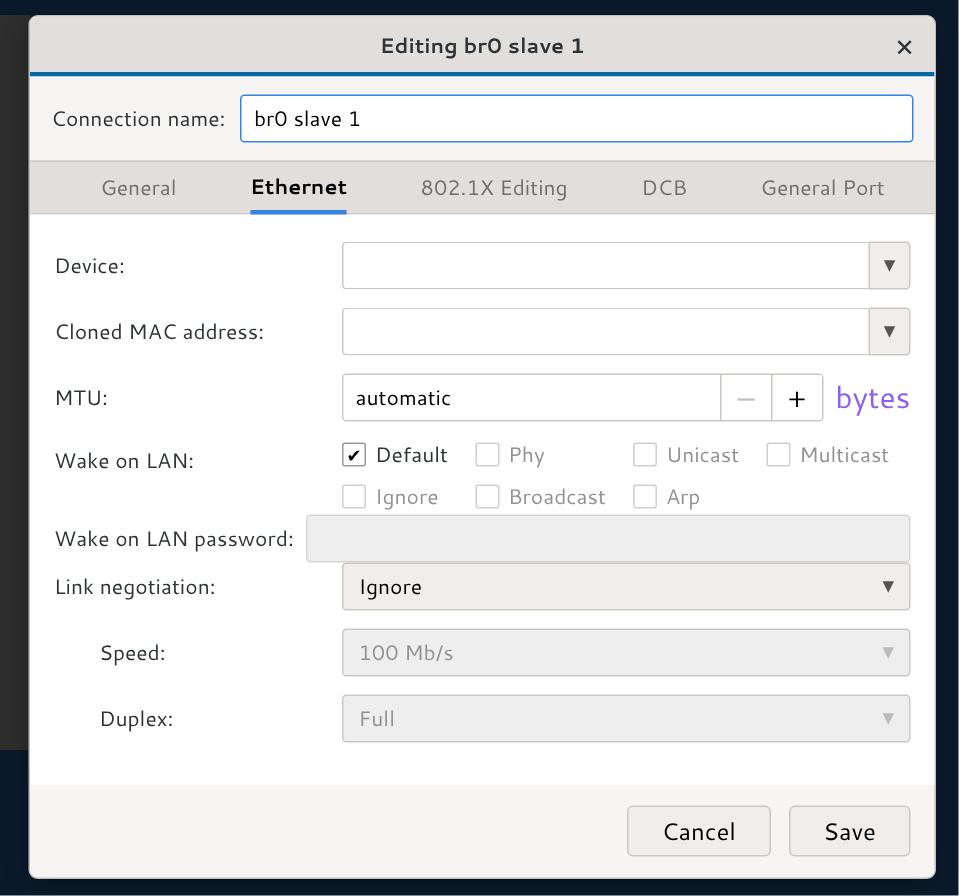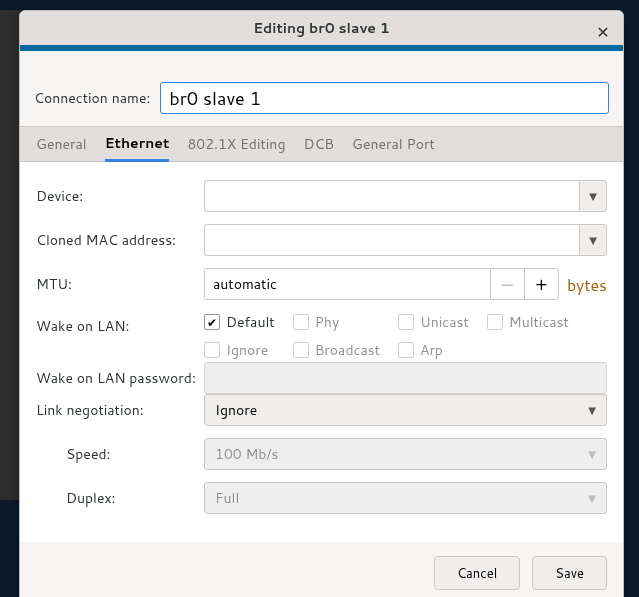--- a/index.html
+++ b/index.html
@@ -1,55 +1,55 @@
 <!DOCTYPE html>
 <html><head>
 <meta charset="utf-8">
 <style>
   * { box-sizing: border-box; margin: 0; padding: 0; font-family: Cantarell, "DejaVu Sans", sans-serif; }
   body { background: #0b1a2b; width: 639px; height: 597px; overflow: hidden; position: relative; }
   .bgwin { position:absolute; left:0; top:10px; width:20px; height:490px; background:#2e2e2e; }
   .dialog { position: absolute; left: 19px; top: 10px; width: 605px; background: #f6f5f4; border: 1px solid #bfbfbf; border-radius: 6px; box-shadow: 0 4px 16px rgba(0,0,0,.3); }
-  .titlebar { height: 40px; display:flex; align-items:center; justify-content:center; position:relative; background:#e1dedb; border-bottom:6px solid #0369a1; border-radius:6px 6px 0 0; }
+  .titlebar { height: 40px; display:flex; align-items:center; justify-content:center; position:relative; background:#e1dedb; border-bottom:3px solid #0369a1; border-radius:6px 6px 0 0; }
   .titlebar .title { font-weight:bold; font-size:14px; color:#2e3436; }
   .closebtn { position:absolute; right:8px; top:8px; width:24px; height:24px; display:flex; align-items:center; justify-content:center; cursor:pointer; background:transparent; border:none; font-size:16px; color:#2e3436; }
-  .toprow { display:flex; align-items:center; padding:12px 14px; gap:10px;margin-top:19px; }
+  .toprow { display:flex; align-items:center; padding:12px 14px; gap:10px; }
   .toprow label { font-size:14px; color:#2e3436; }
-  .conn-input { flex:1; height:32px; border:1px solid #3584e4; outline:none; border-radius:3px; padding:0 8px; font-size:18px; background:#fff; }
+  .conn-input { flex:1; height:32px; border:1px solid #3584e4; outline:none; border-radius:3px; padding:0 8px; font-size:14px; background:#fff; }
   .tabs { display:flex; gap:18px; padding:0 16px; height:36px; align-items:center; background:#e1dedb; border-top:1px solid #cdc7c2; border-bottom:1px solid #cdc7c2; font-size:14px; color:#707070; }
-  .tab { cursor:pointer; height:100%; display:flex; align-items:center; }
+  .tab { cursor:pointer; height:100%; display:flex; align-items:center;margin-left:31px; }
   .tab.active { color:#000; font-weight:bold; border-bottom:3px solid #3584e4; margin-bottom:-1px; }
   .content { background:#fff; padding:18px 16px 24px 16px; }
-  .row { display:flex; align-items:center; margin-bottom:12px; }
+  .row { display:flex; align-items:center; margin-bottom:12px;gap:24px; }
   .row .lab { width:168px; font-size:14px; color:#2e3436; }
   .combo { flex:1; display:flex; height:32px; }
   .combo input { flex:1; border:1px solid #cdc7c2; border-right:none; border-radius:3px 0 0 3px; padding:0 8px; font-size:14px; background:#fff; }
   .combo .arrow { width:28px; border:1px solid #cdc7c2; border-radius:0 3px 3px 0; background:#f0eeed; display:flex; align-items:center; justify-content:center; cursor:pointer; }
   .mtu { flex:1; display:flex; height:32px; align-items:center; gap:8px; }
   .mtu .spin { flex:1; display:flex; height:32px; border:1px solid #cdc7c2; border-radius:3px; overflow:hidden; }
   .mtu .spin input { flex:1; border:none; padding:0 8px; font-size:14px; outline:none; background:#fff; }
   .mtu .spin button { width:34px; border:none; border-left:1px solid #cdc7c2; background:#fff; font-size:18px; cursor:pointer; }
   .mtu .spin button.minus { color:#c0c0c0; }
-  .mtu .unit { font-size:16px; color:#a16207; }
+  .mtu .unit { font-size:20px; color:#8b5cf6; }
   .wol { flex:1; display:grid; grid-template-columns: repeat(4, auto); justify-content:start; column-gap:18px; row-gap:8px; }
   .cb { display:flex; align-items:center; gap:6px; font-size:14px; color:#2e3436; }
   .cb .box { width:16px; height:16px; border:1px solid #9a9996; border-radius:2px; display:flex; align-items:center; justify-content:center; background:#fff; font-size:12px; }
   .cb.dim { color:#929292; }
   .cb.dim .box { border-color:#cfcfcf; }
   .cb.checked .box { background:#fff; color:#000; }
   .pwrow { display:flex; align-items:center; }
   .pwrow .lab { width:168px; font-size:14px; color:#2e3436; }
   .pwrow input { flex:1; height:32px; border:1px solid #d5d5d5; background:#eeeeee; border-radius:3px; }
   .select { flex:1; height:32px; border:1px solid #cdc7c2; border-radius:3px; background:#f0eeed; display:flex; align-items:center; justify-content:space-between; padding:0 10px; font-size:14px; cursor:pointer; }
   .select.dis { background:#eeeeee; color:#929292; cursor:default; }
   .tri { font-size:10px; color:#555; }
   .select.dis .tri { color:#bbb; }
   .indent { padding-left:30px; }
   .footer { padding:14px 16px; display:flex; justify-content:flex-end; gap:12px; }
-  .btn { height:34px; padding:0 22px; border:1px solid #cdc7c2; background:#f0eeed; border-radius:4px; font-size:13px; cursor:pointer; }
+  .btn { height:34px; padding:0 22px; border:1px solid #cdc7c2; background:#f0eeed; border-radius:4px; font-size:16px; cursor:pointer; }
 </style>
 </head>
 <body>
 
 <div class="bgwin"></div>
 
 <div class="dialog">
   <div class="titlebar">
     <span class="title">Editing br0 slave 1</span>
     <button class="closebtn">

